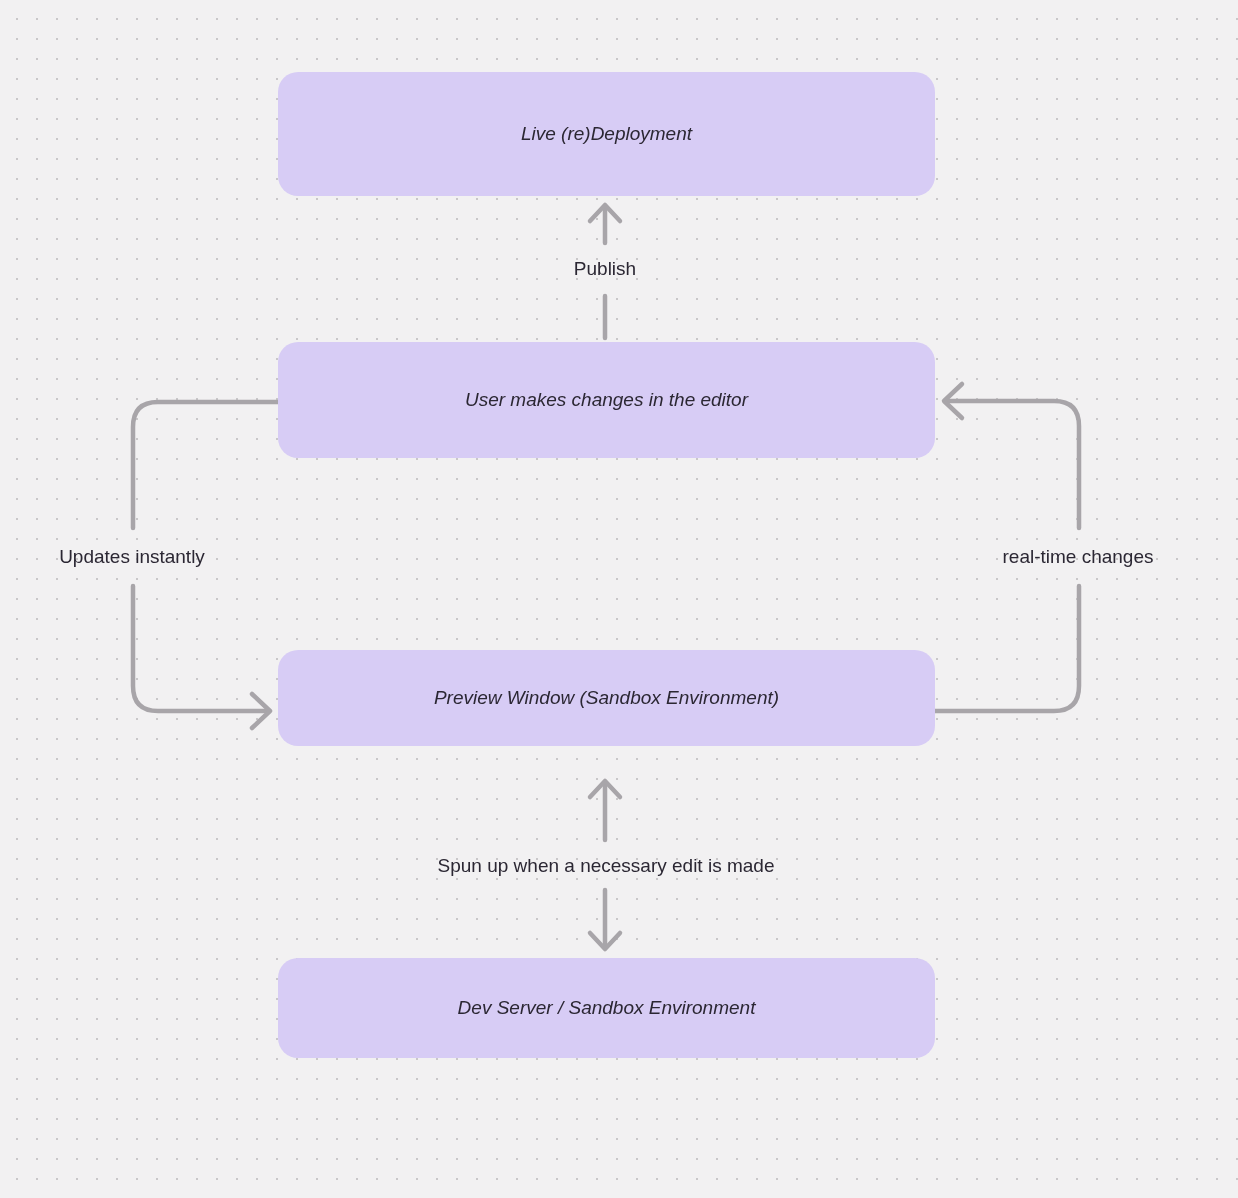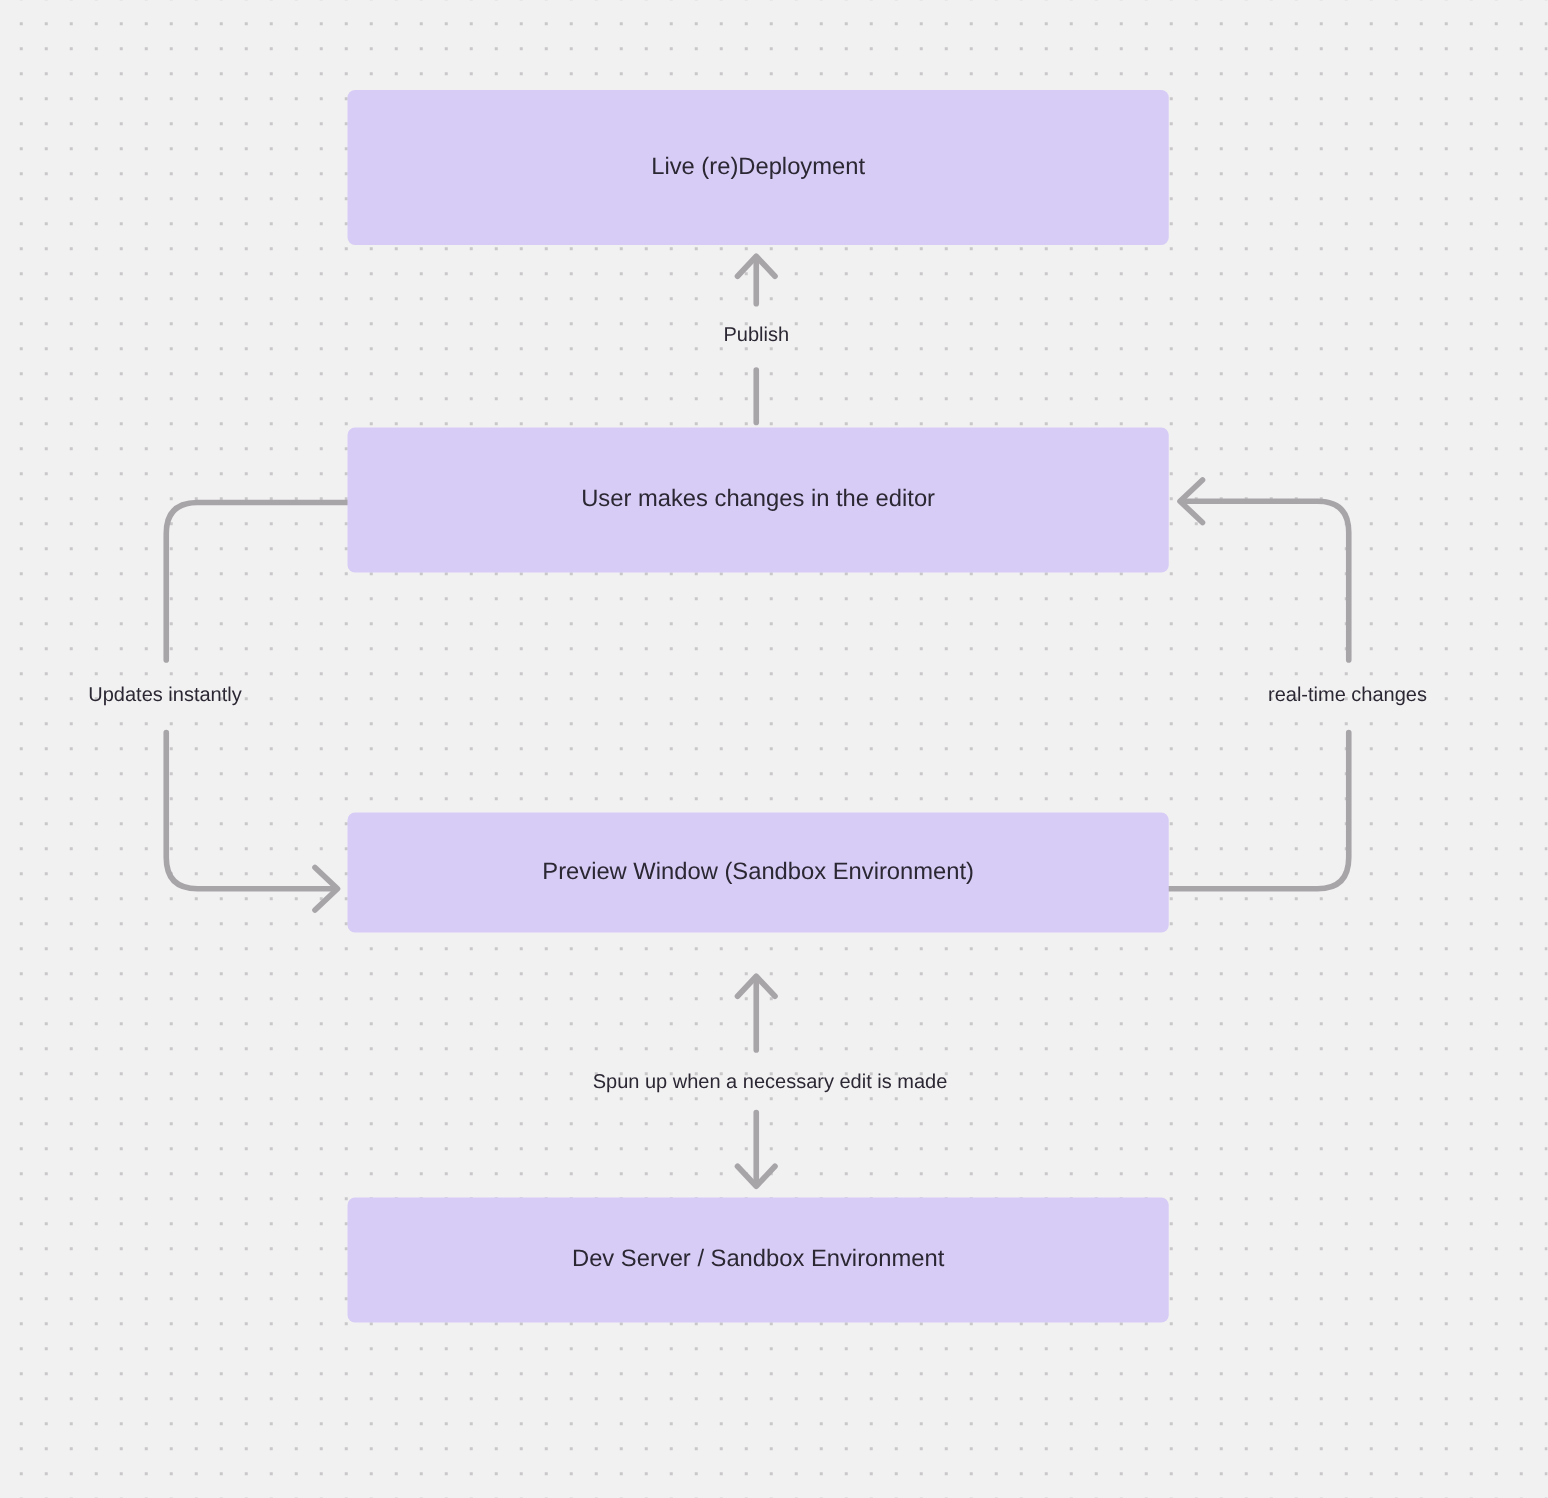--- a/index.html
+++ b/index.html
@@ -15,47 +15,48 @@
     background-image: radial-gradient(circle, var(--dot-color, #c9c7c9) 1.3px, transparent 1.5px);
     background-size: 20px 20px;
     background-position: 7px 9px;
     overflow: hidden;
   }
   .node {
     position: absolute;
     left: 278px;
     width: 657px;
     background: var(--node-fill, #d7ccf5);
-    border-radius: 6px;
+    border-radius: 20px;
     display: flex;
     align-items: center;
     justify-content: center;
     text-align: right;
+    font-style: italic;
   }
   .node-label {
     color: var(--node-text, #2b2733);
     font-size: 19px;
     line-height: 1.3;
   }
   #node-live        { top: 72px;  height: 124px; }
   #node-user-editor { top: 342px; height: 116px; }
   #node-preview     { top: 650px; height: 96px; }
   #node-dev-server  { top: 958px; height: 100px; }
 
   .edge-label {
     position: absolute;
     transform: translate(-50%, -50%);
     color: var(--label-text, #2b2733);
-    font-size: 16px;
+    font-size: 19px;
     white-space: nowrap;
   }
   #label-publish  { left: 605px;  top: 269px; }
   #label-updates  { left: 132px;  top: 557px; text-align: right; }
   #label-feedback { left: 1078px; top: 557px; }
-  #label-spun-up  { left: 606px;  top: 866px; margin-left: 10px; }
+  #label-spun-up  { left: 606px;  top: 866px; }
 
   svg.edges {
     position: absolute;
     top: 0; left: 0;
     width: 1238px;
     height: 1198px;
   }
   svg.edges path {
     fill: none;
     stroke: var(--arrow-color, #a8a5a9);

